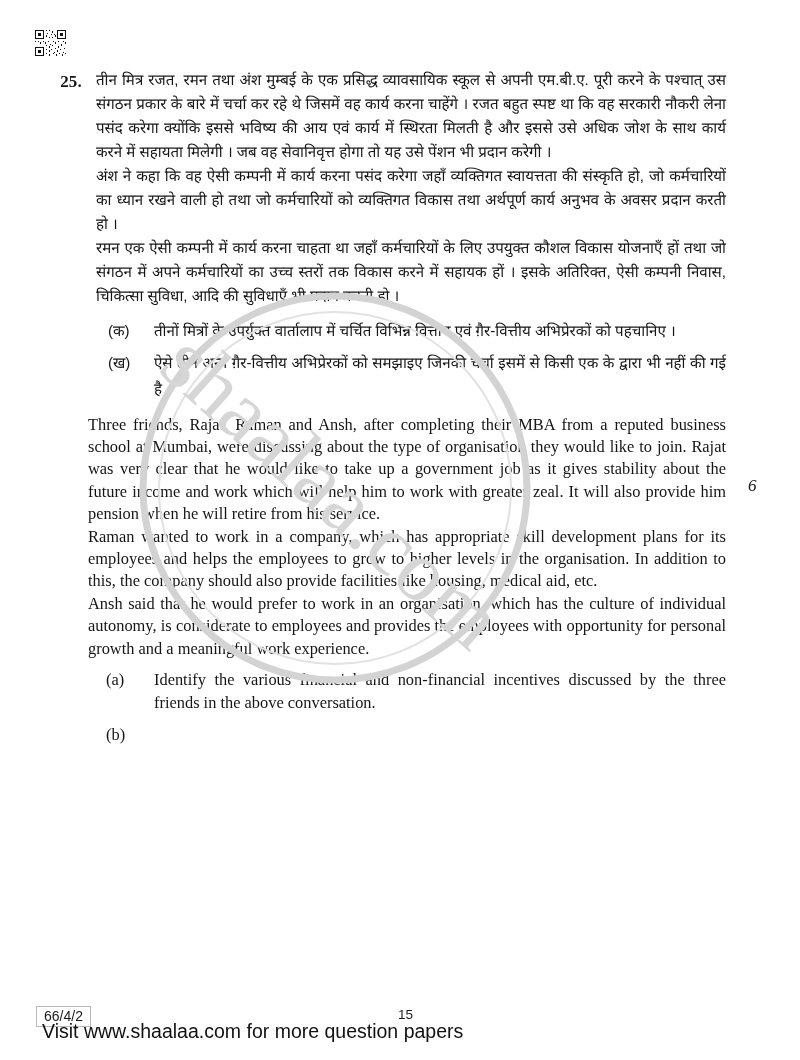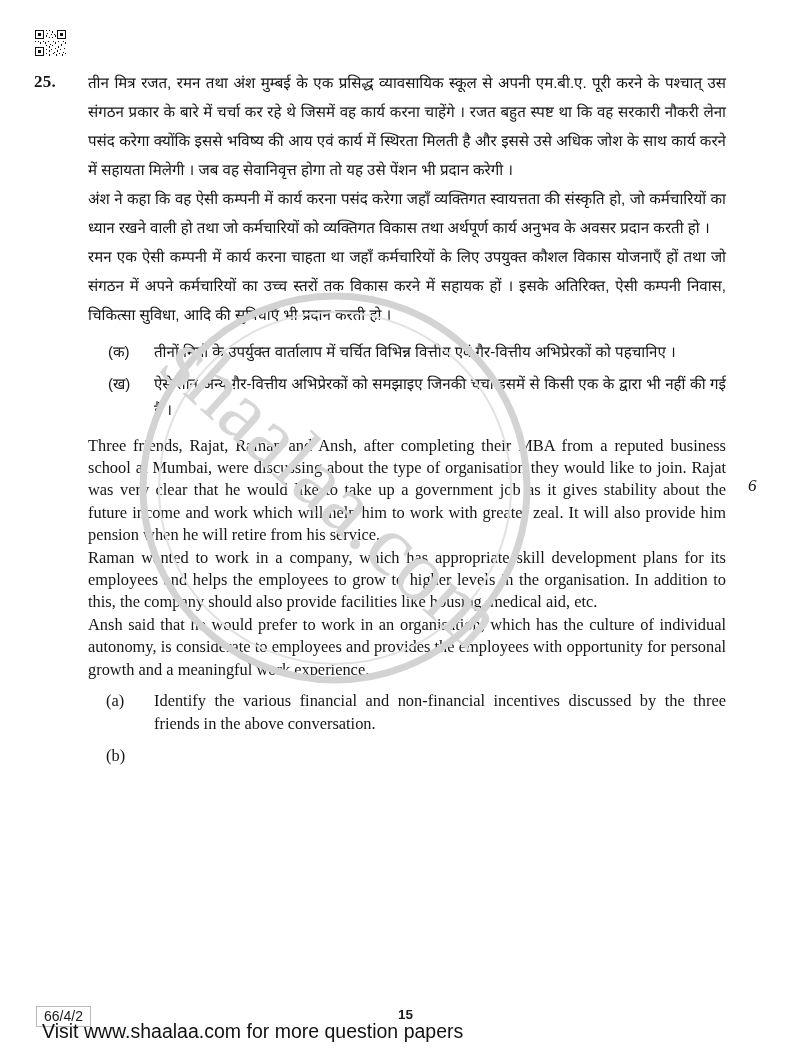--- a/index.html
+++ b/index.html
@@ -38,20 +38,21 @@
 
   
   #qnum {
     position: absolute;
     left: 34px;
     top: 72px;
     width: 48px;
     font-weight: bold;
     font-size: 17px;
     letter-spacing: 0.2px;
+    text-align: right;
   }
 
   
   #marks {
     position: absolute;
     left: 748px;
     top: 476px;
     font-style: italic;
     font-size: 17px;
   }
@@ -60,24 +61,24 @@
   #col {
     position: absolute;
     left: 88px;
     top: 68px;
     width: 638px;
   }
 
   .hi {
     font-family: "Liberation Sans", "DejaVu Sans", sans-serif;
     font-size: 15.1px;
-    line-height: 29px;
+    line-height: 24px;
     text-align: justify;
     text-justify: inter-word;
-    margin: 0 0 0 0;
+    margin: 0 0 0 8px;
     letter-spacing: 0px;
   }
 
   .en {
     font-family: "Liberation Serif", "DejaVu Serif", serif;
     font-size: 16.4px;
     line-height: 22.4px;
     text-align: justify;
     text-justify: inter-word;
     margin: 0;
@@ -153,21 +154,20 @@
     color: #1a1a1a;
     background: transparent;
   }
   #page-no {
     position: absolute;
     left: 398px;
     top: 1007px;
     font-family: "Liberation Sans", "DejaVu Sans", sans-serif;
     font-size: 13.5px;
     color: #1a1a1a;
-    font-weight: bold;
   }
   #promo-banner {
     position: absolute;
     left: 20px;
     top: 1020px;
     font-family: "Liberation Sans", "DejaVu Sans", sans-serif;
     font-size: 19.5px;
     color: #111111;
     white-space: nowrap;
     z-index: 9;

